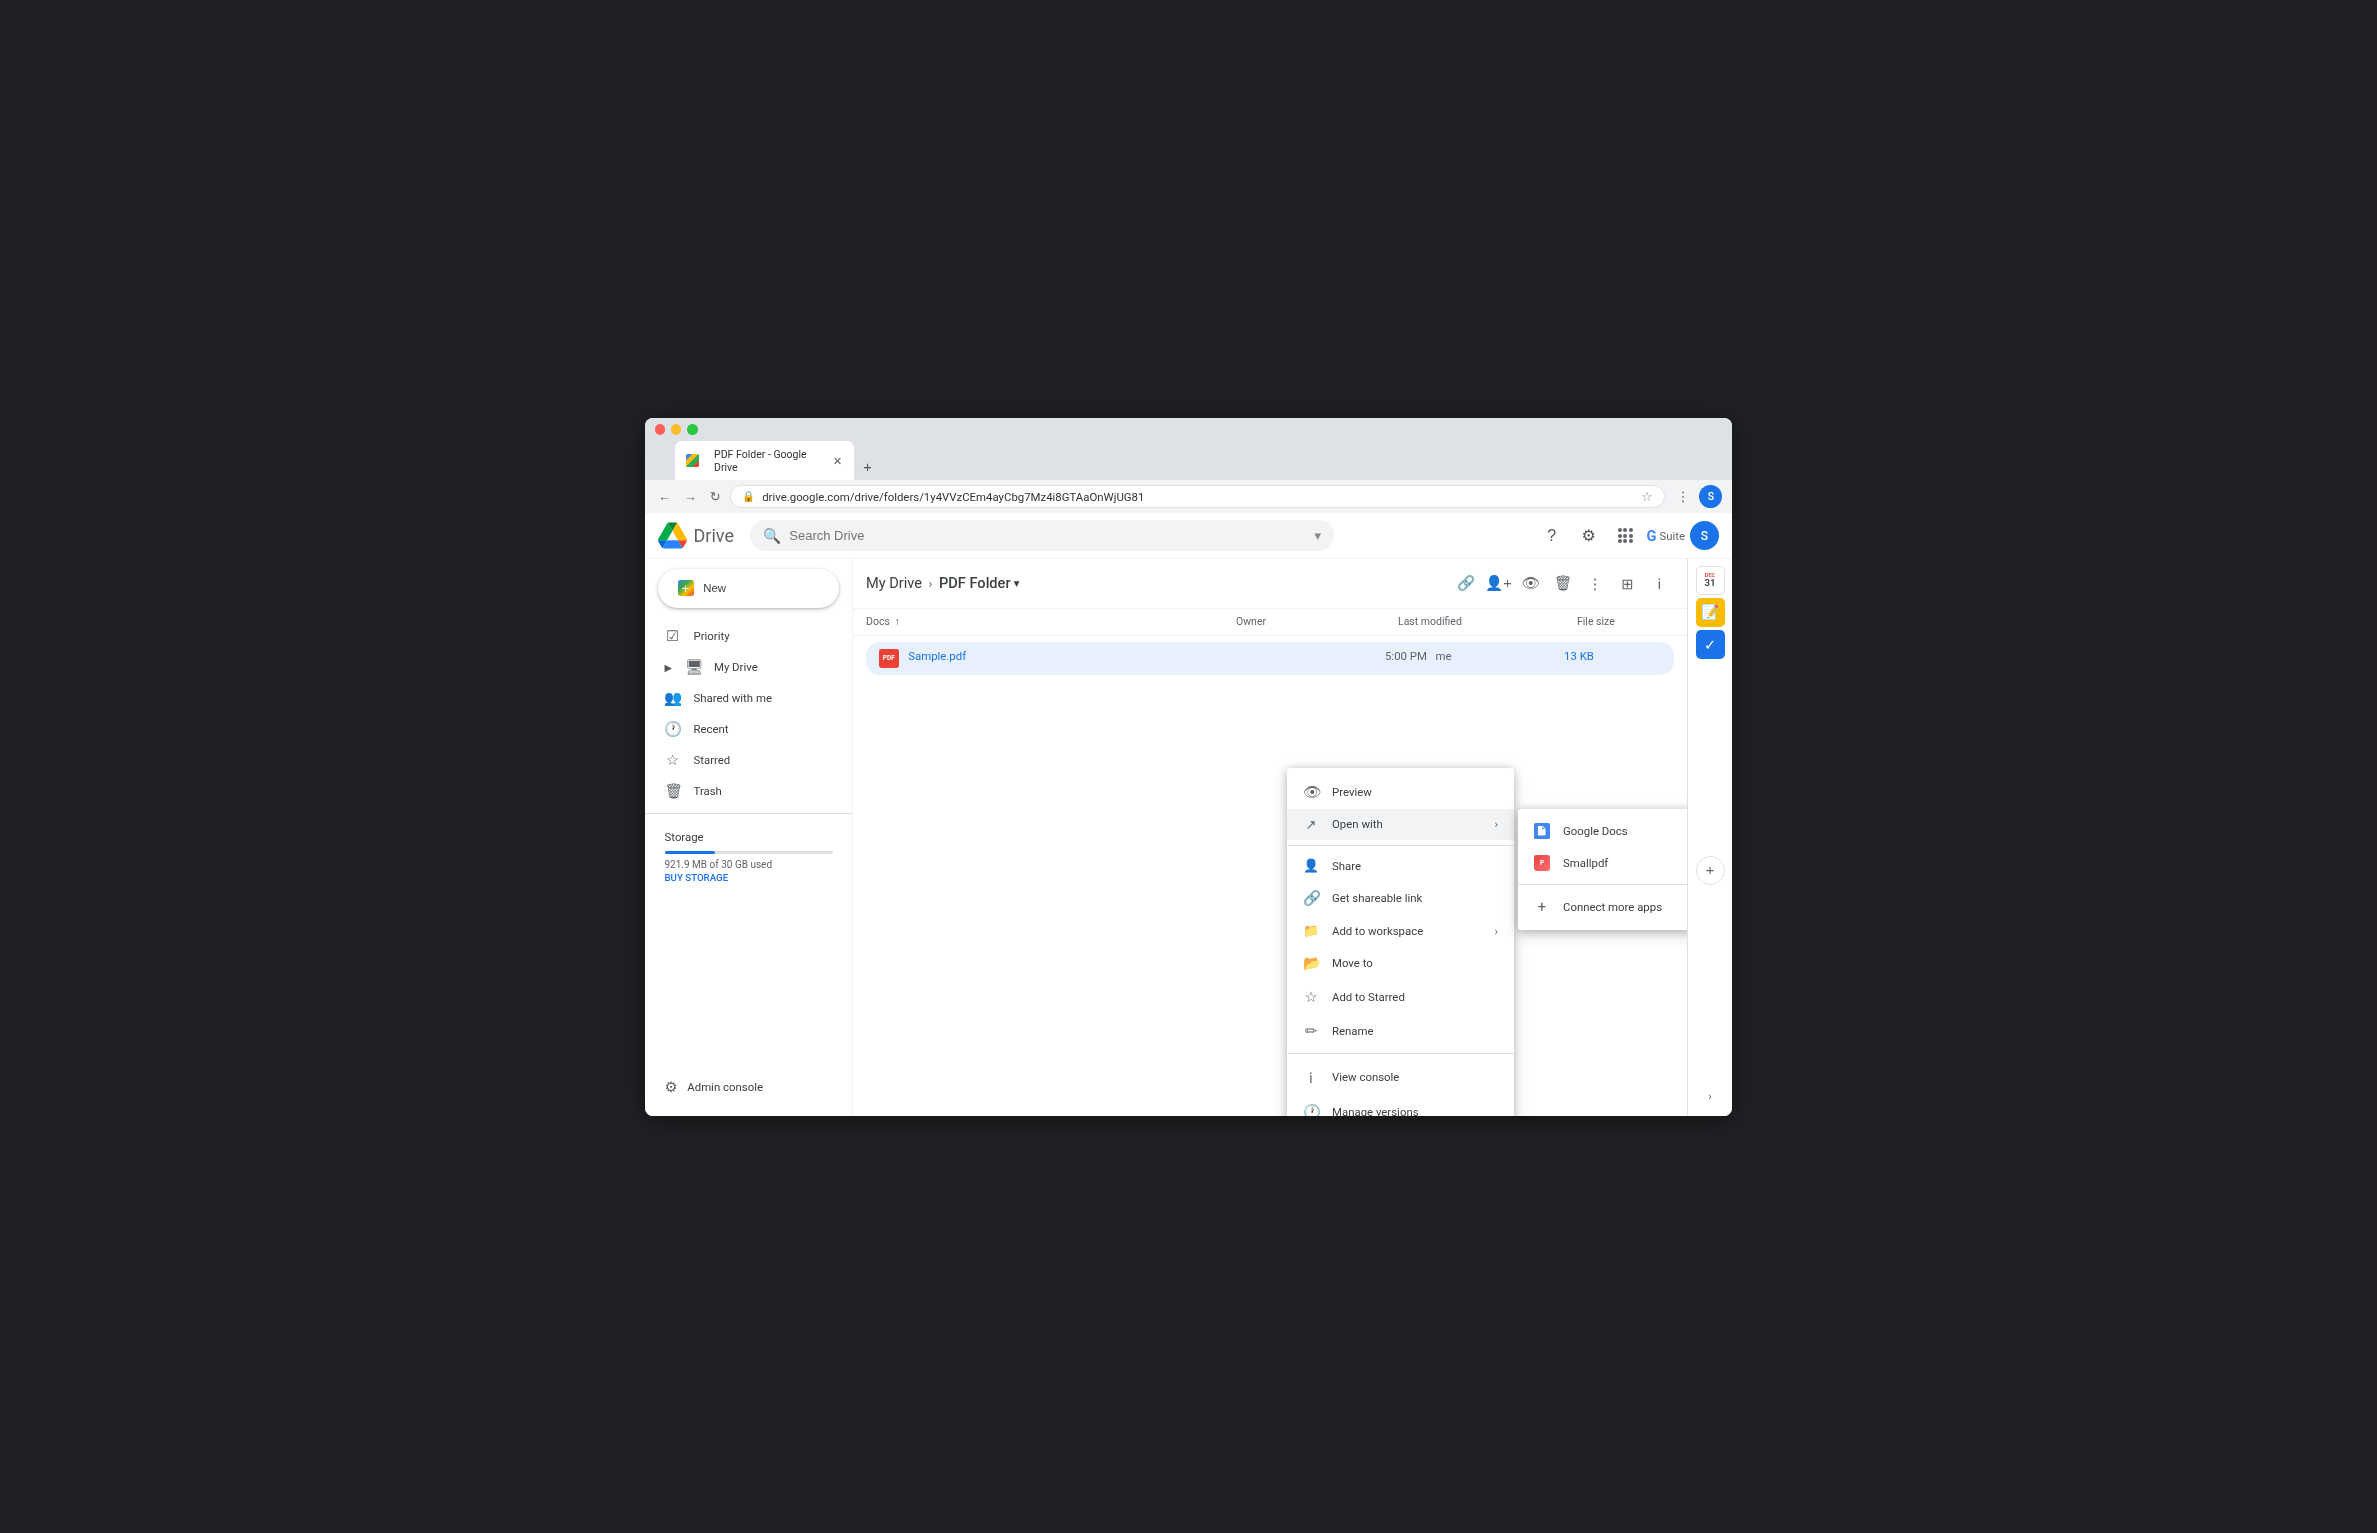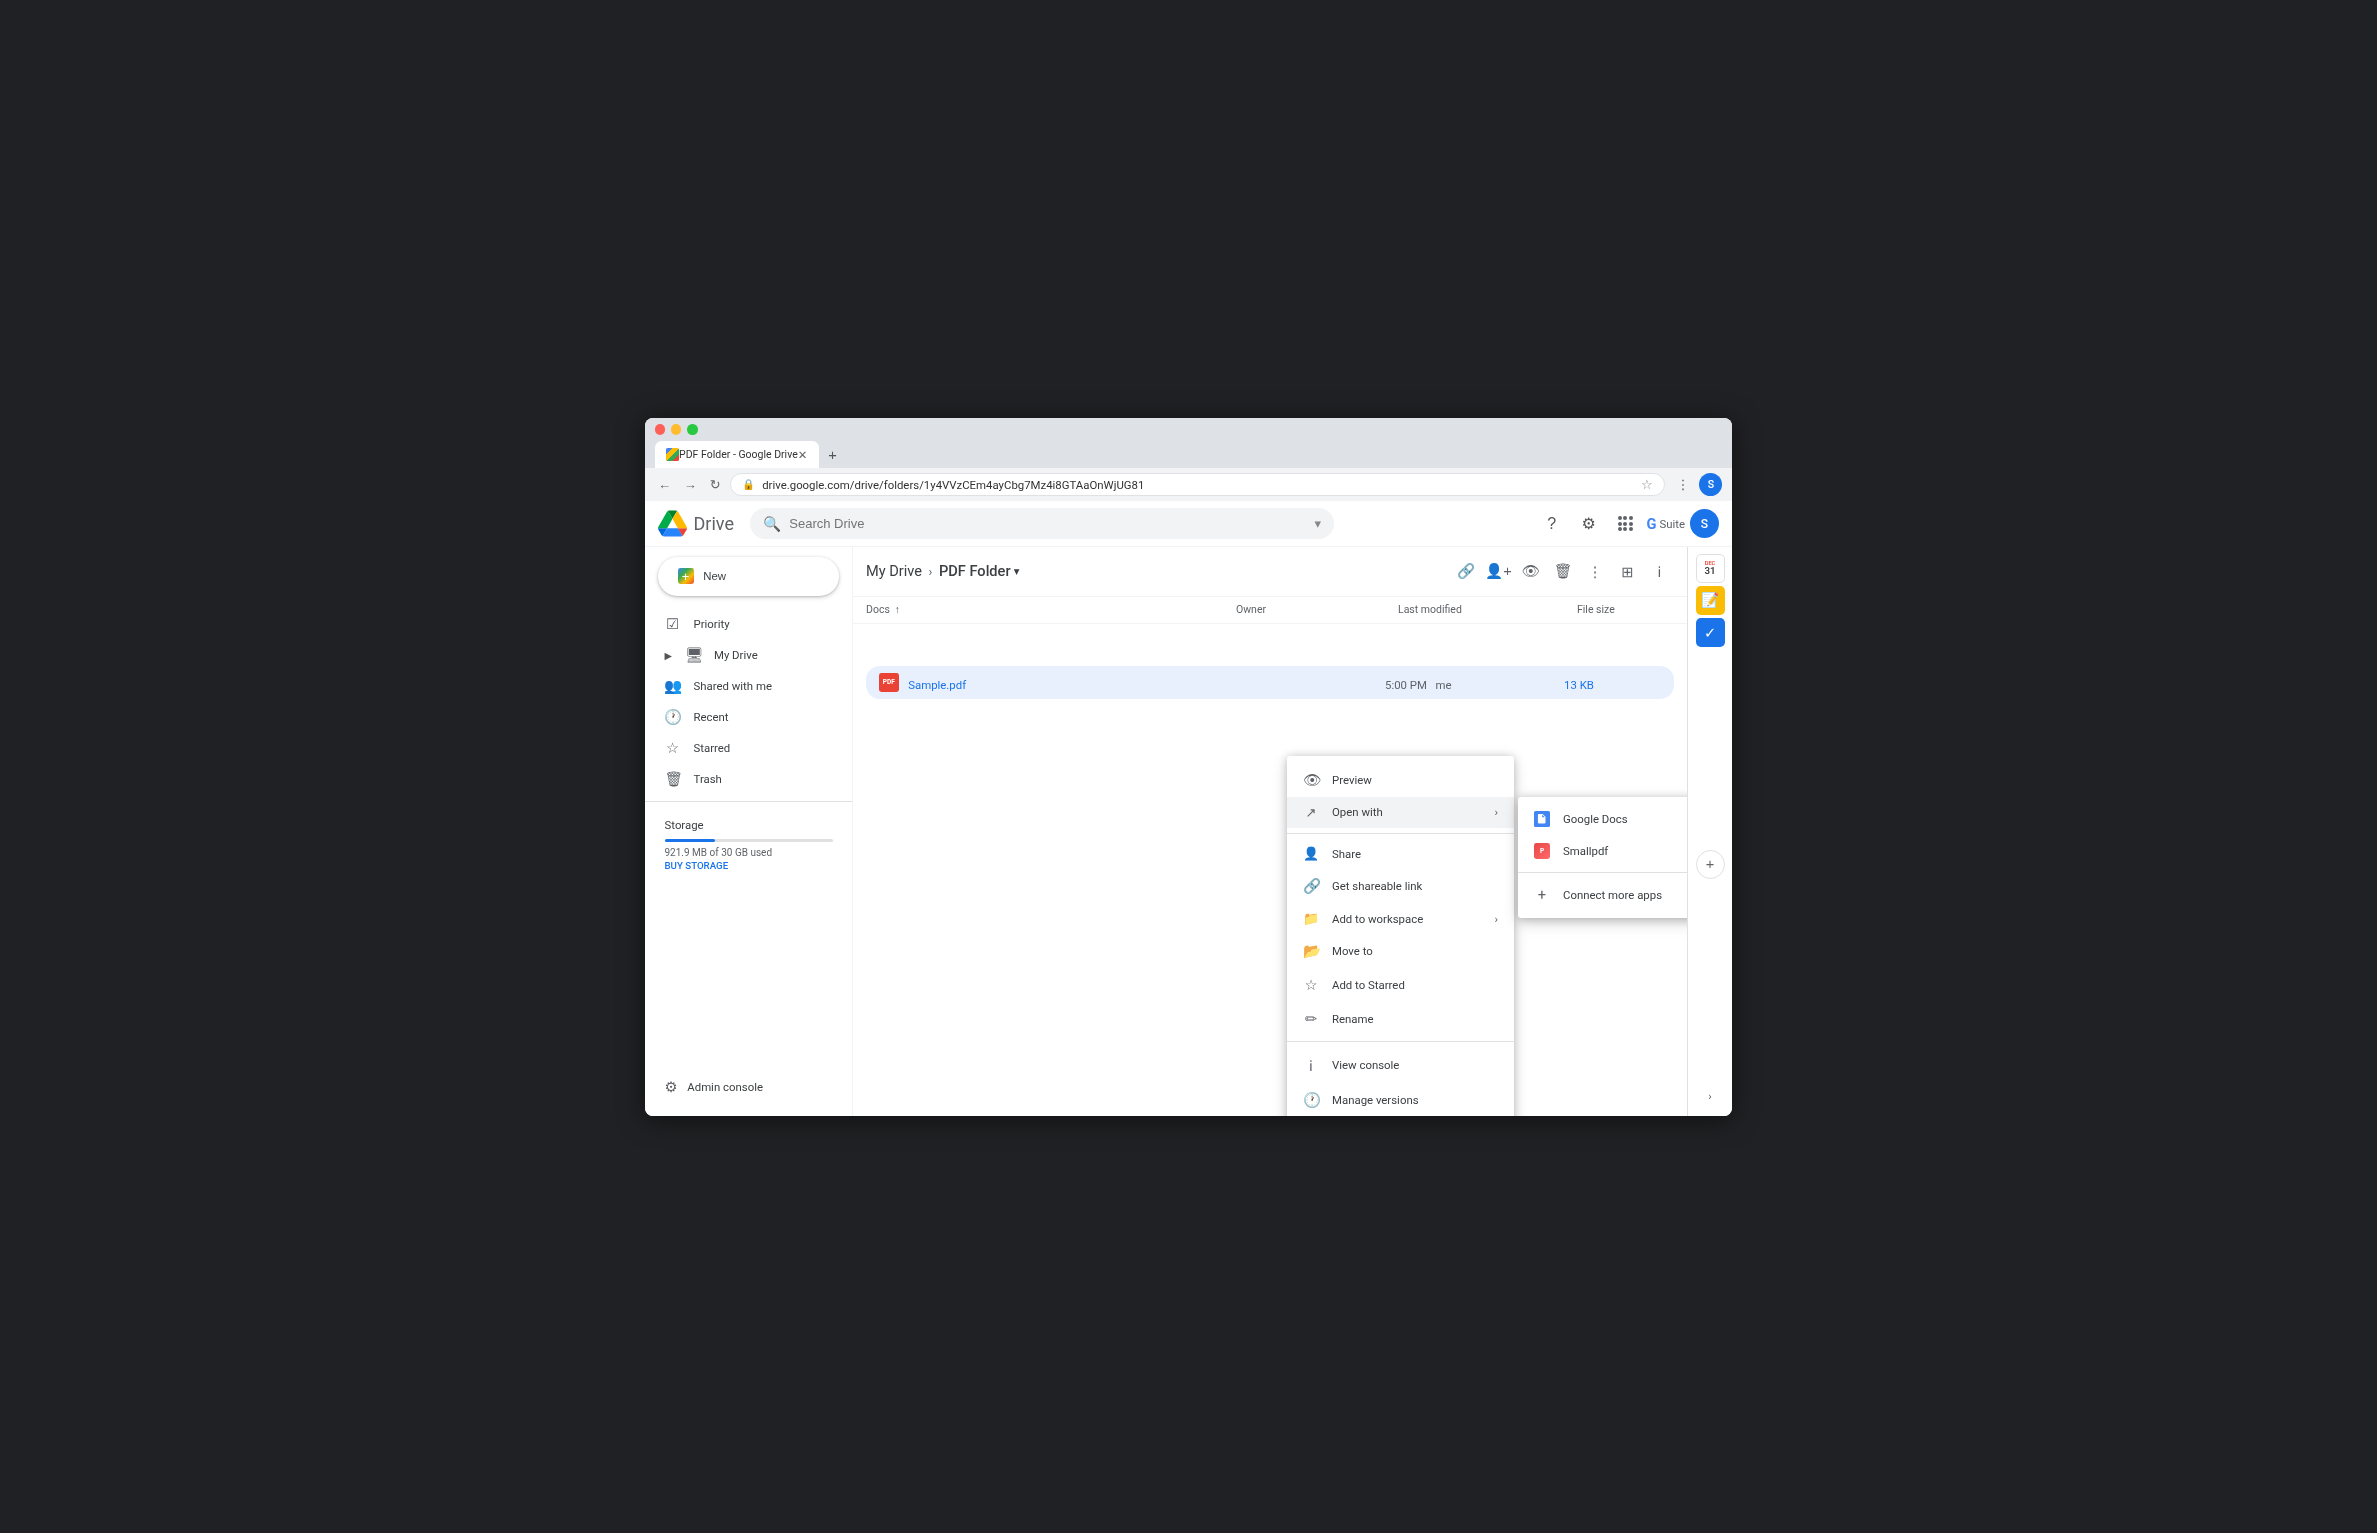--- a/index.html
+++ b/index.html
@@ -35,28 +35,29 @@
     .tl-green { background: #28c840; }
 
     .tabs-bar {
       display: flex;
       align-items: flex-end;
       gap: 1.6px;
     }
     .tab {
       display: flex;
       align-items: center;
-      gap: 0;
+      gap: 15px;
       background: #fff;
       padding: 6.5px 11.4px;
       border-radius: 6.5px 6.5px 0 0;
       font-size: 10.5px;
       color: #333;
       min-width: 146px;
       max-width: 179px;
+      margin-left: 20px;
     }
     .tab-favicon {
       width: 13px; height: 13px;
       background: linear-gradient(135deg, #4285f4 25%, #fbbc04 25% 50%, #34a853 50% 75%, #ea4335 75%);
       border-radius: 1.6px;
       flex-shrink: 0;
     }
     .tab-close {
       margin-left: auto;
       color: #666;
@@ -353,25 +354,24 @@
       border-bottom: 0.8px solid #f1f3f4;
       flex-shrink: 0;
     }
     .col-name { flex: 1; display: flex; align-items: center; gap: 4.9px; cursor: pointer; }
     .col-owner { width: 162px; text-align: left; }
     .col-modified { width: 179px; text-align: left; }
     .col-size { width: 97px; text-align: left; }
 
     .file-row {
       display: flex;
-      align-items: flex-end;
+      align-items: flex-start;
       padding: 6.5px 13px;
       border-radius: 14px;
       cursor: pointer;
-      margin-top: 36px;
     }
     .file-row.selected { background: #e8f0fe; }
     .file-icon { width: 19.5px; height: 19.5px; margin-right: 9.7px; flex-shrink: 0; }
     .file-name { flex: 1; font-size: 11.4px; color: #1a73e8; }
     .file-owner { width: 162px; font-size: 11.4px; color: #5f6368; }
     .file-modified { width: 179px; font-size: 11.4px; color: #5f6368; }
     .file-size { width: 97px; font-size: 11.4px; color: #1a73e8; }
 
     
     .pdf-icon {

